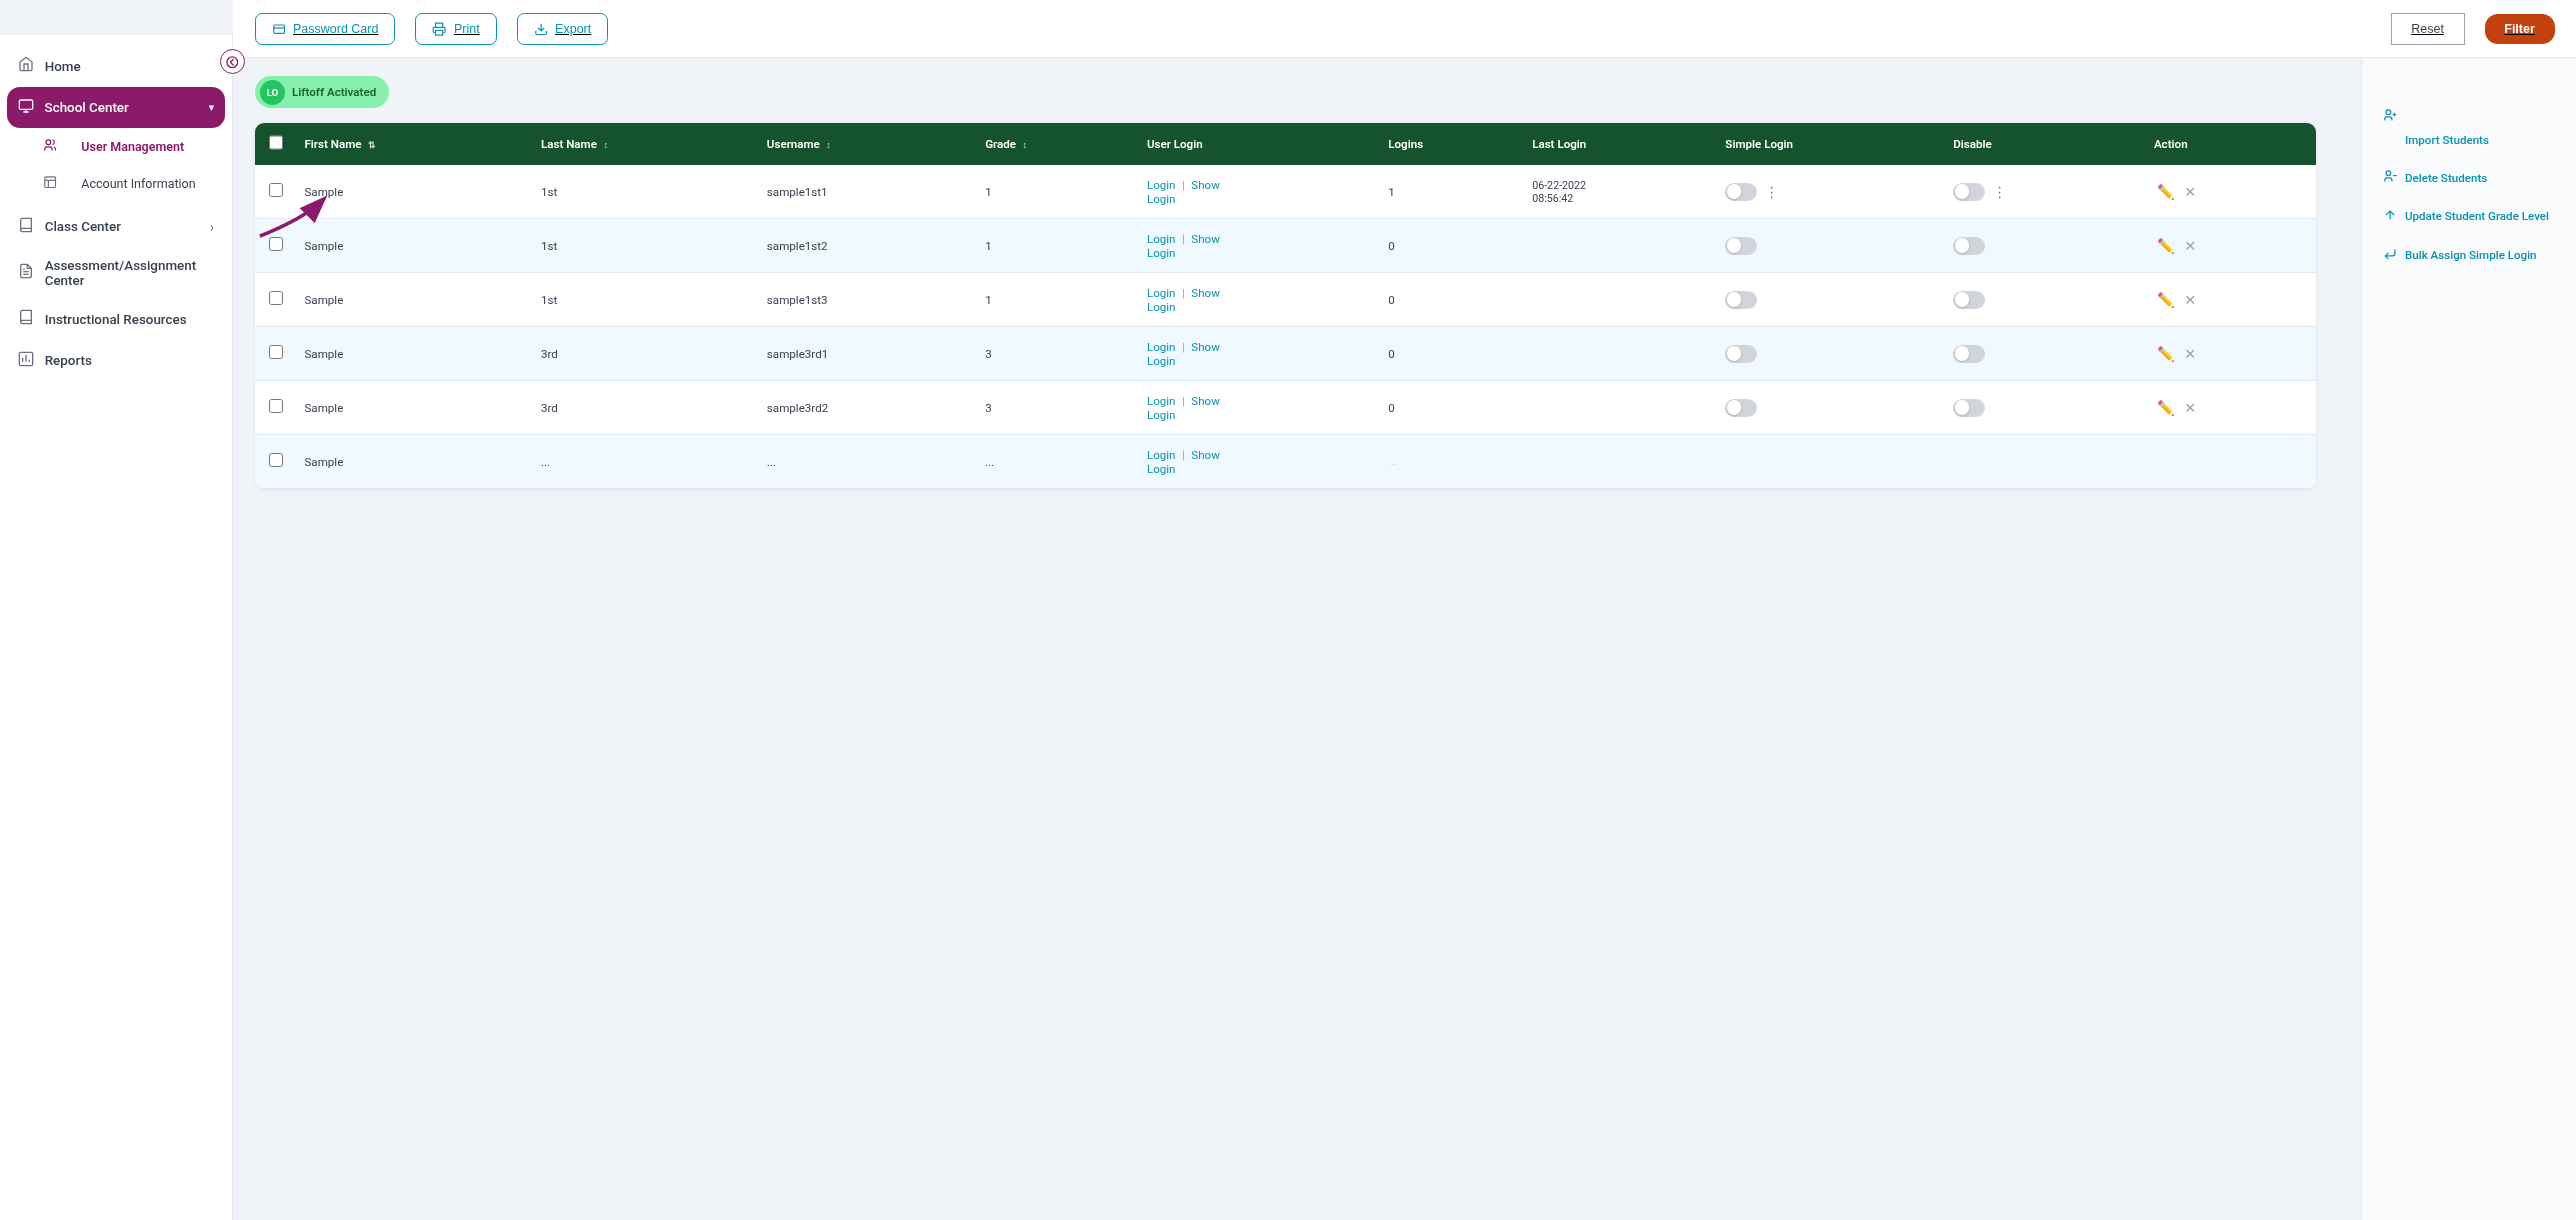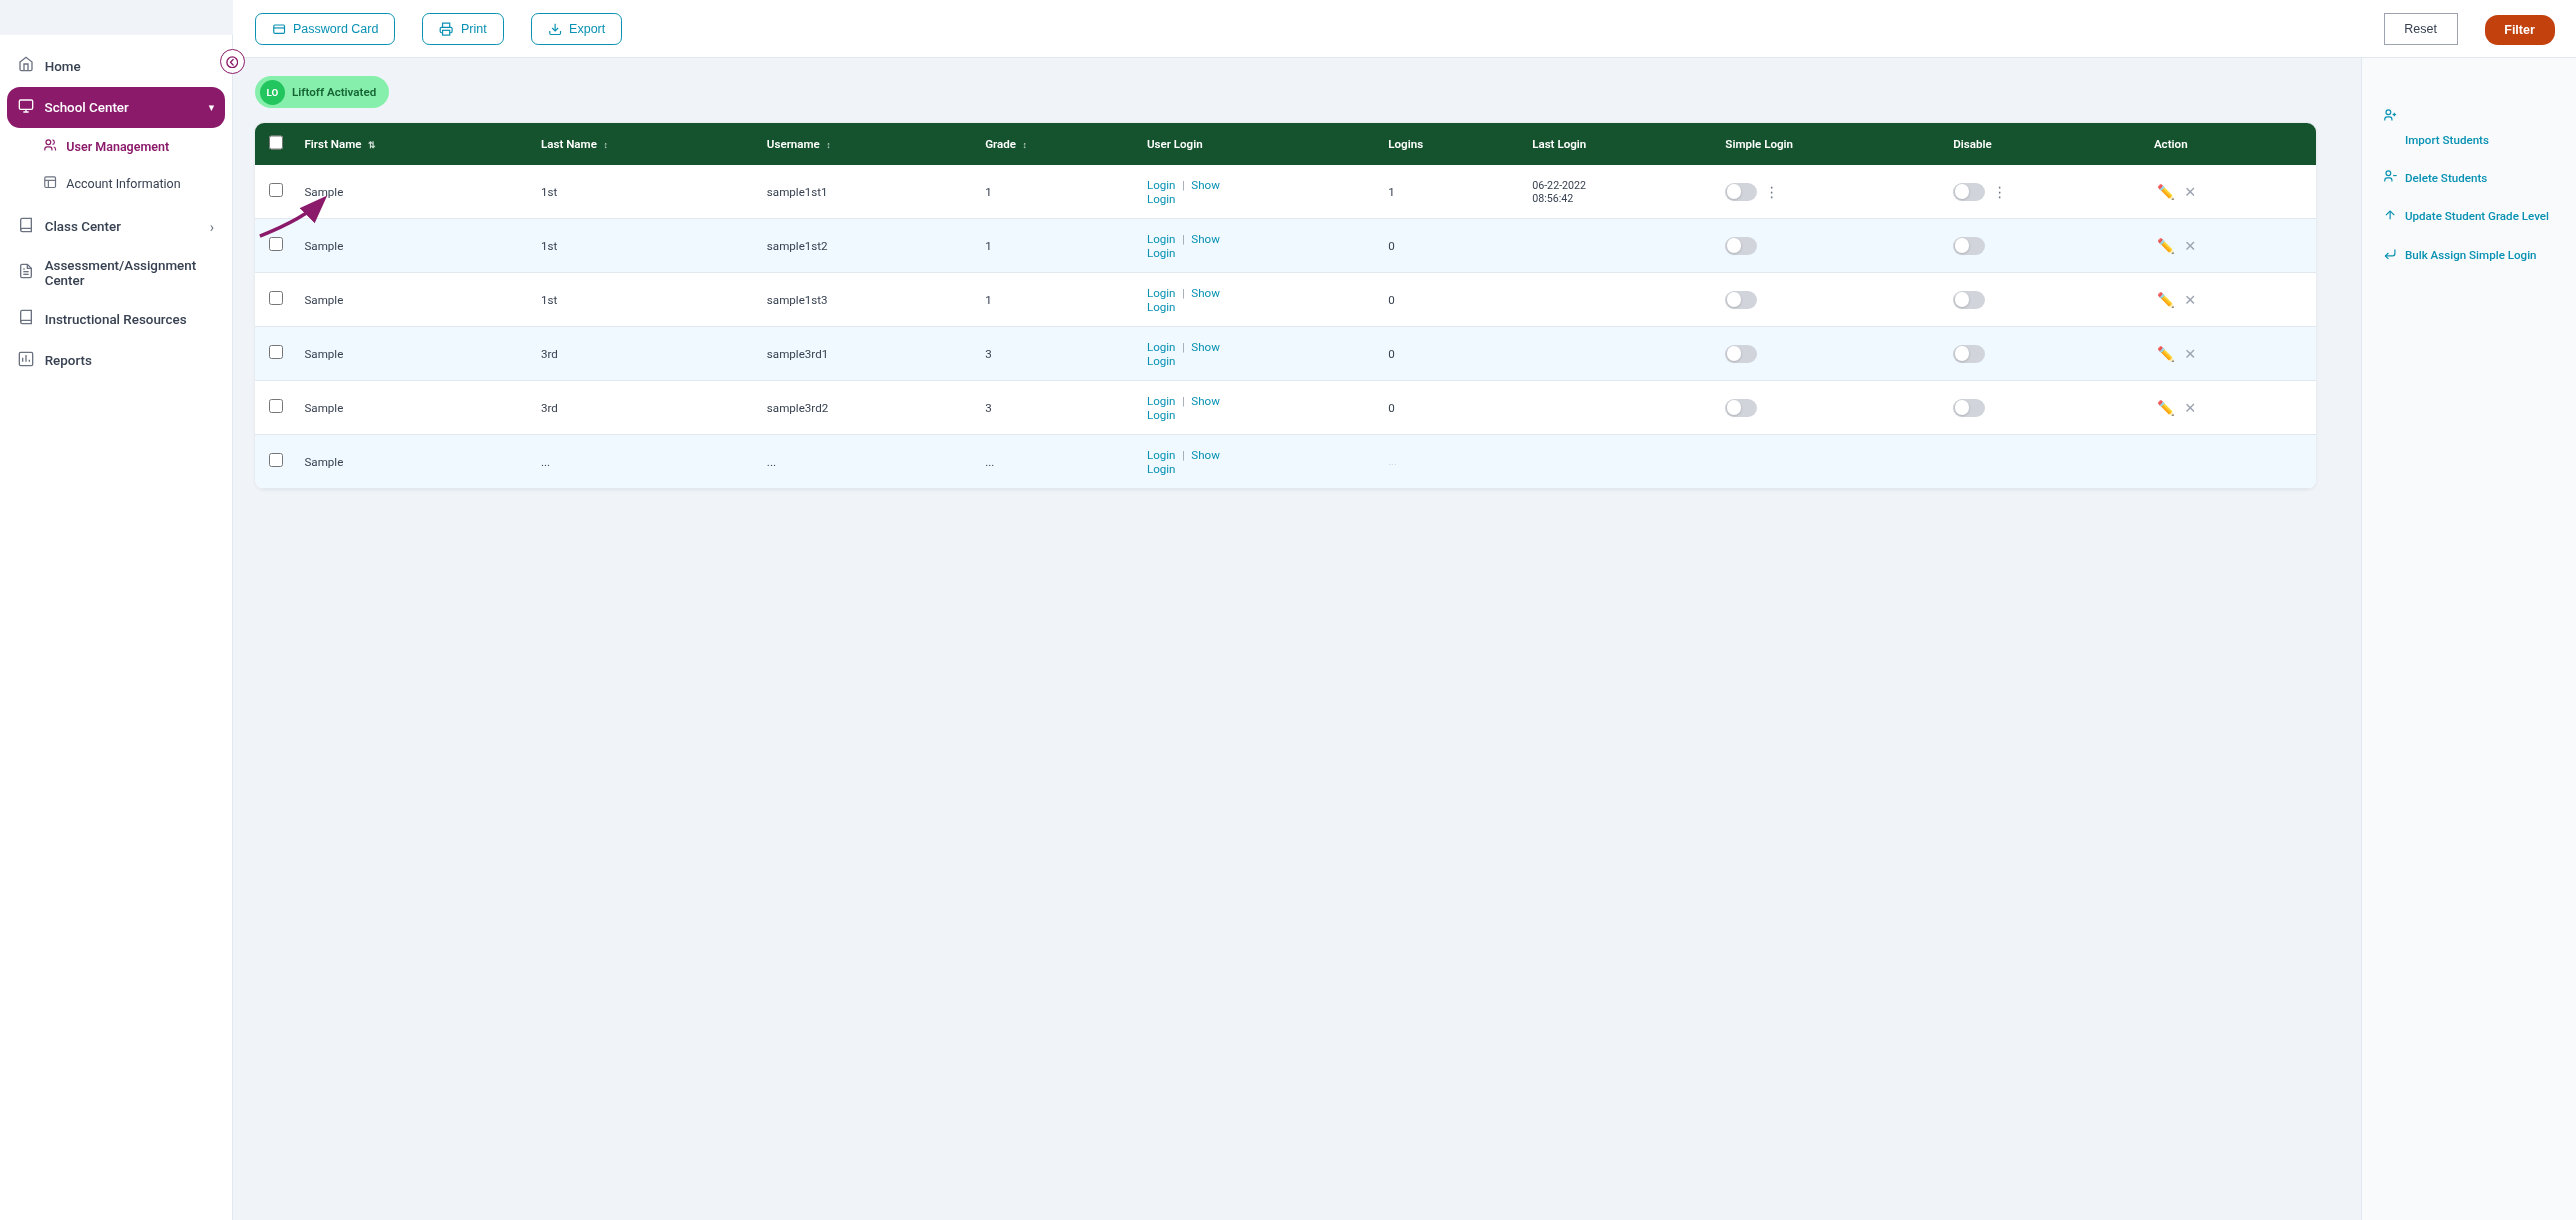--- a/index.html
+++ b/index.html
@@ -35,21 +35,21 @@
       padding: 10.7px 10.7px;
     }
     .sidebar-item.active .sidebar-icon { color: #fff; }
     .sidebar-sub-item {
       display: flex;
       align-items: center;
       padding: 9px 18px 9px 43px;
       cursor: pointer;
       color: #374151;
       font-size: 12.5px;
-      gap: 9px;
+      gap: 24px;
     }
     .sidebar-icon { font-size: 16px; flex-shrink: 0; color: #6b7280; }
     .sidebar-label { flex: 1; font-weight: 500; }
     .sidebar-chevron { font-size: 10.7px; color: #fff; }
     .back-btn {
       position: absolute;
       top: 14.3px;
       right: -12.5px;
       width: 25px;
       height: 25px;
@@ -72,22 +72,23 @@
       flex-direction: column;
       overflow: hidden;
     }
 
     
     .toolbar {
       background: #fff;
       border-bottom: 0.9px solid #e2e8f0;
       padding: 12.5px 21.5px;
       display: flex;
-      align-items: flex-end;
-      gap: 27px;
+      align-items: center;
+      gap: 20px;
+      text-decoration: underline;
     }
     .btn-outline {
       display: flex;
       align-items: center;
       gap: 7.2px;
       padding: 8px 16px;
       border: 1.3px solid #0891b2;
       border-radius: 7.2px;
       background: #fff;
       color: #0891b2;

